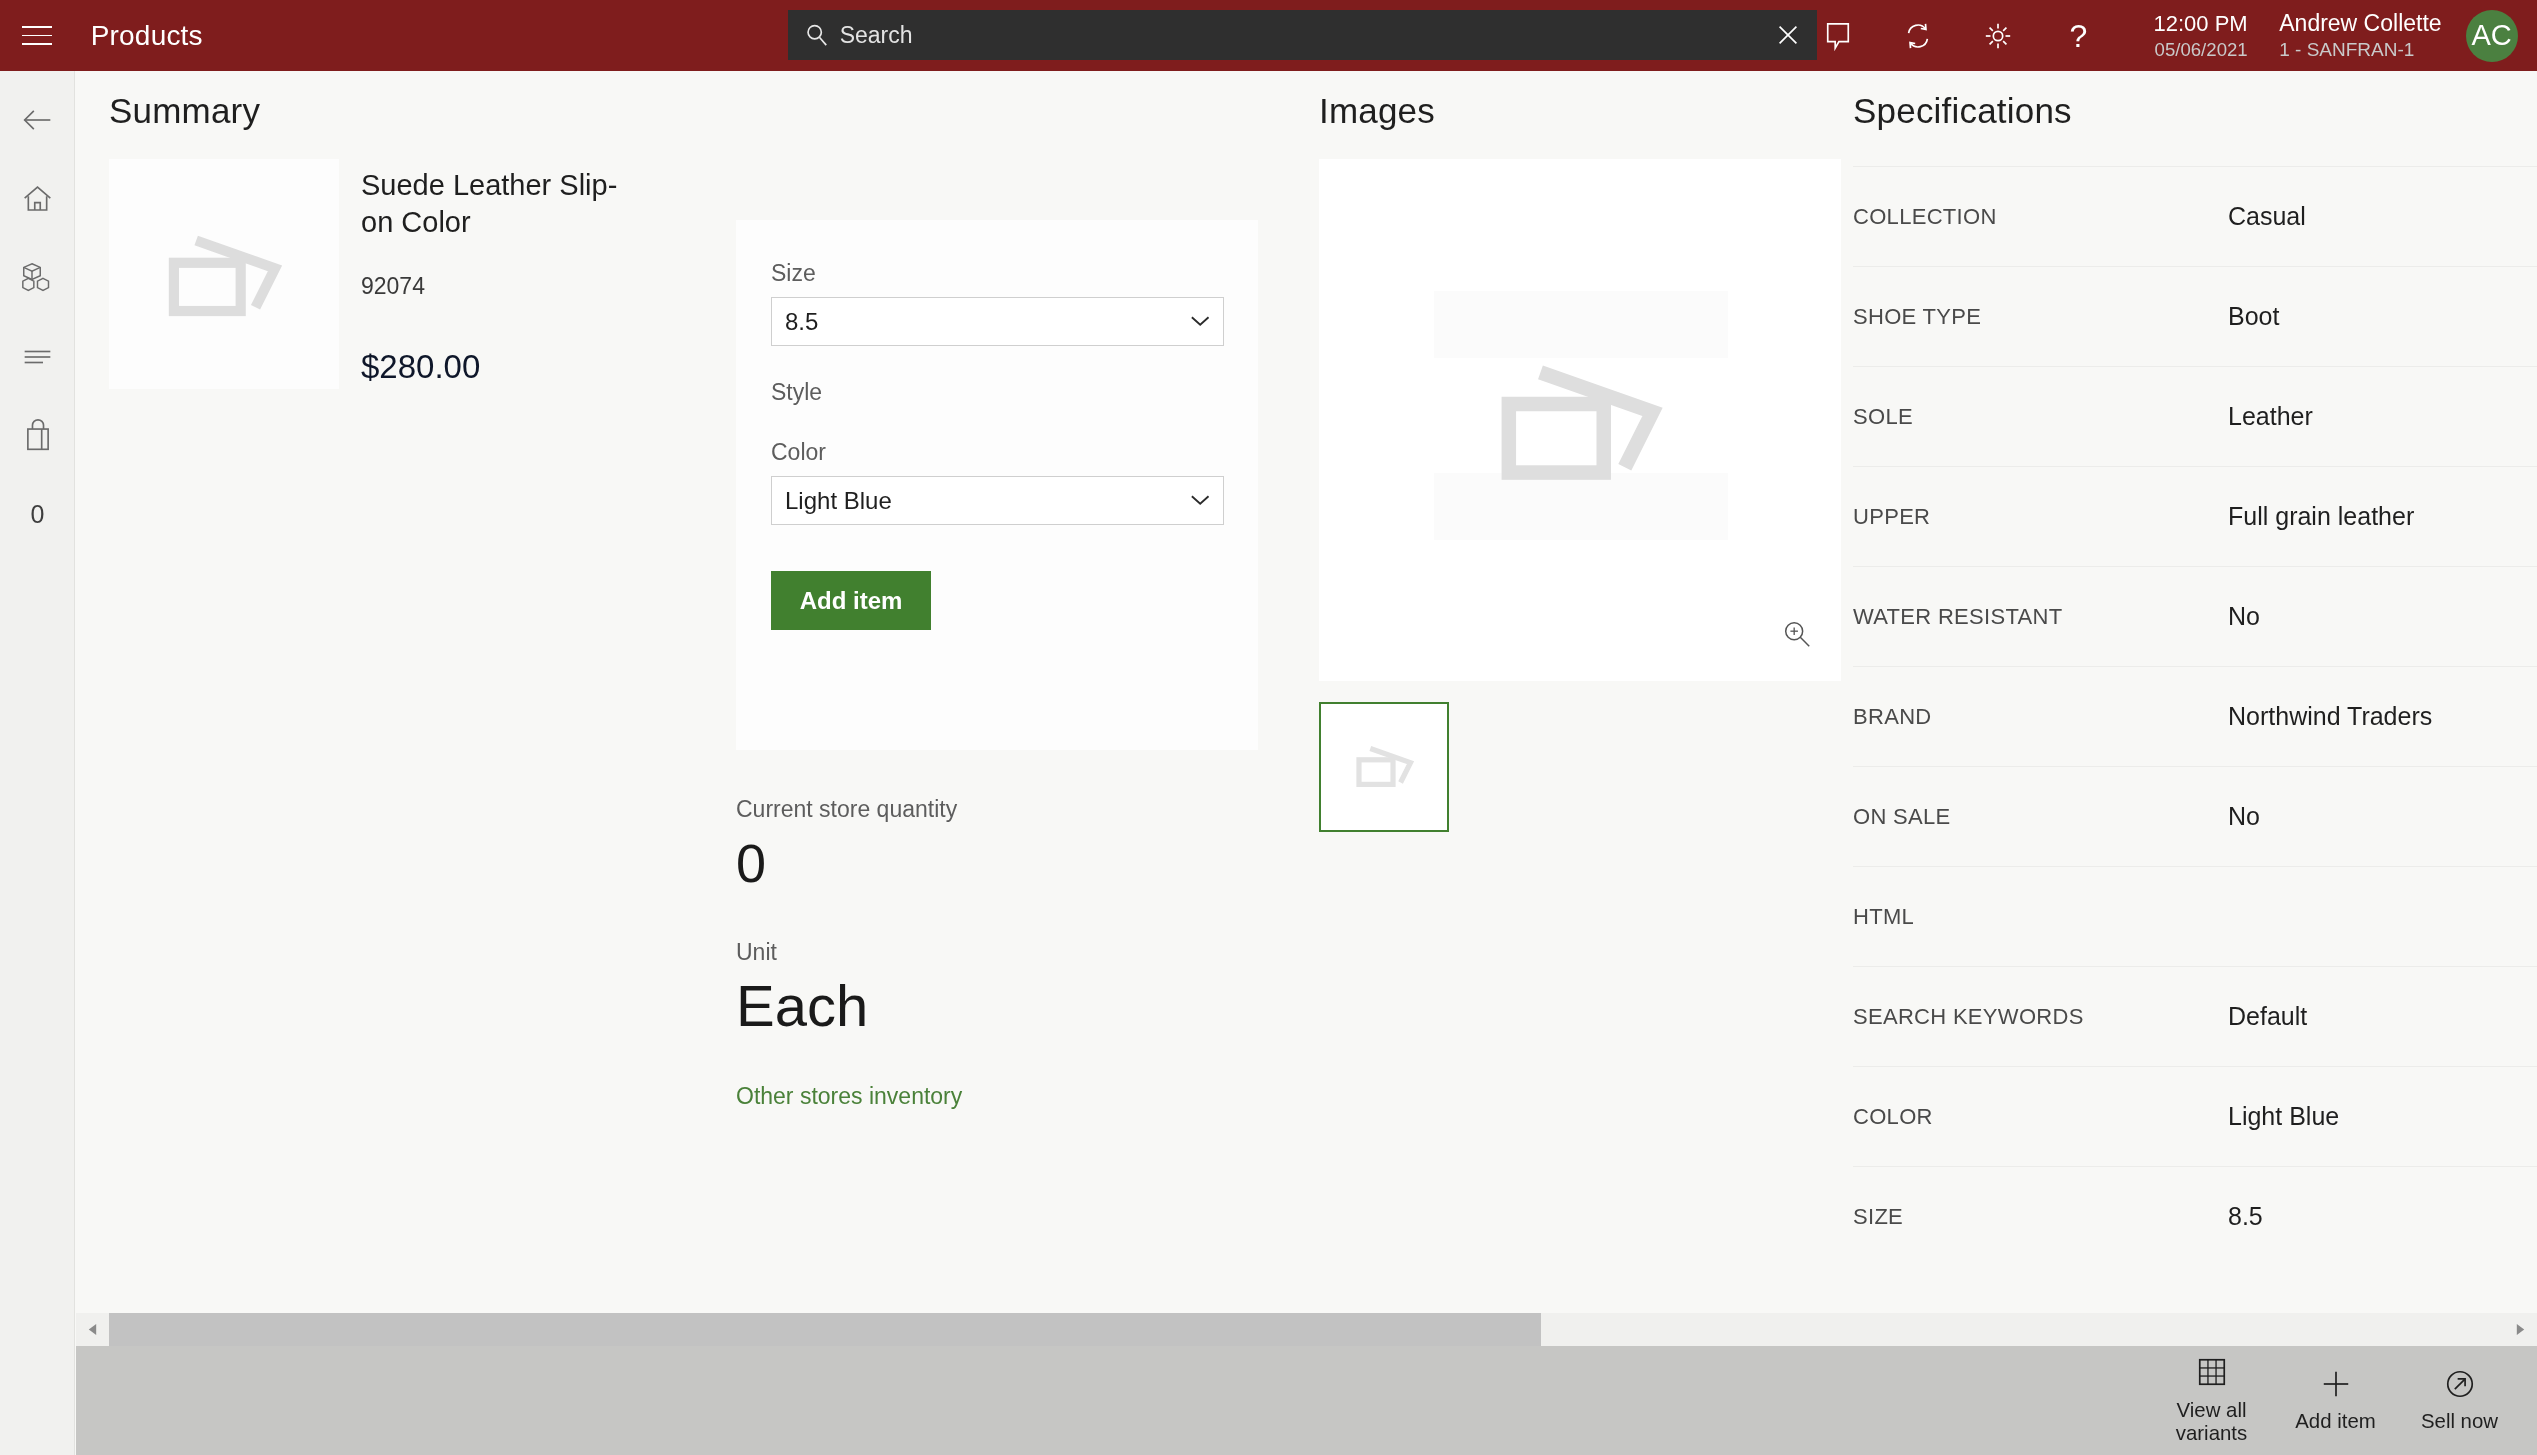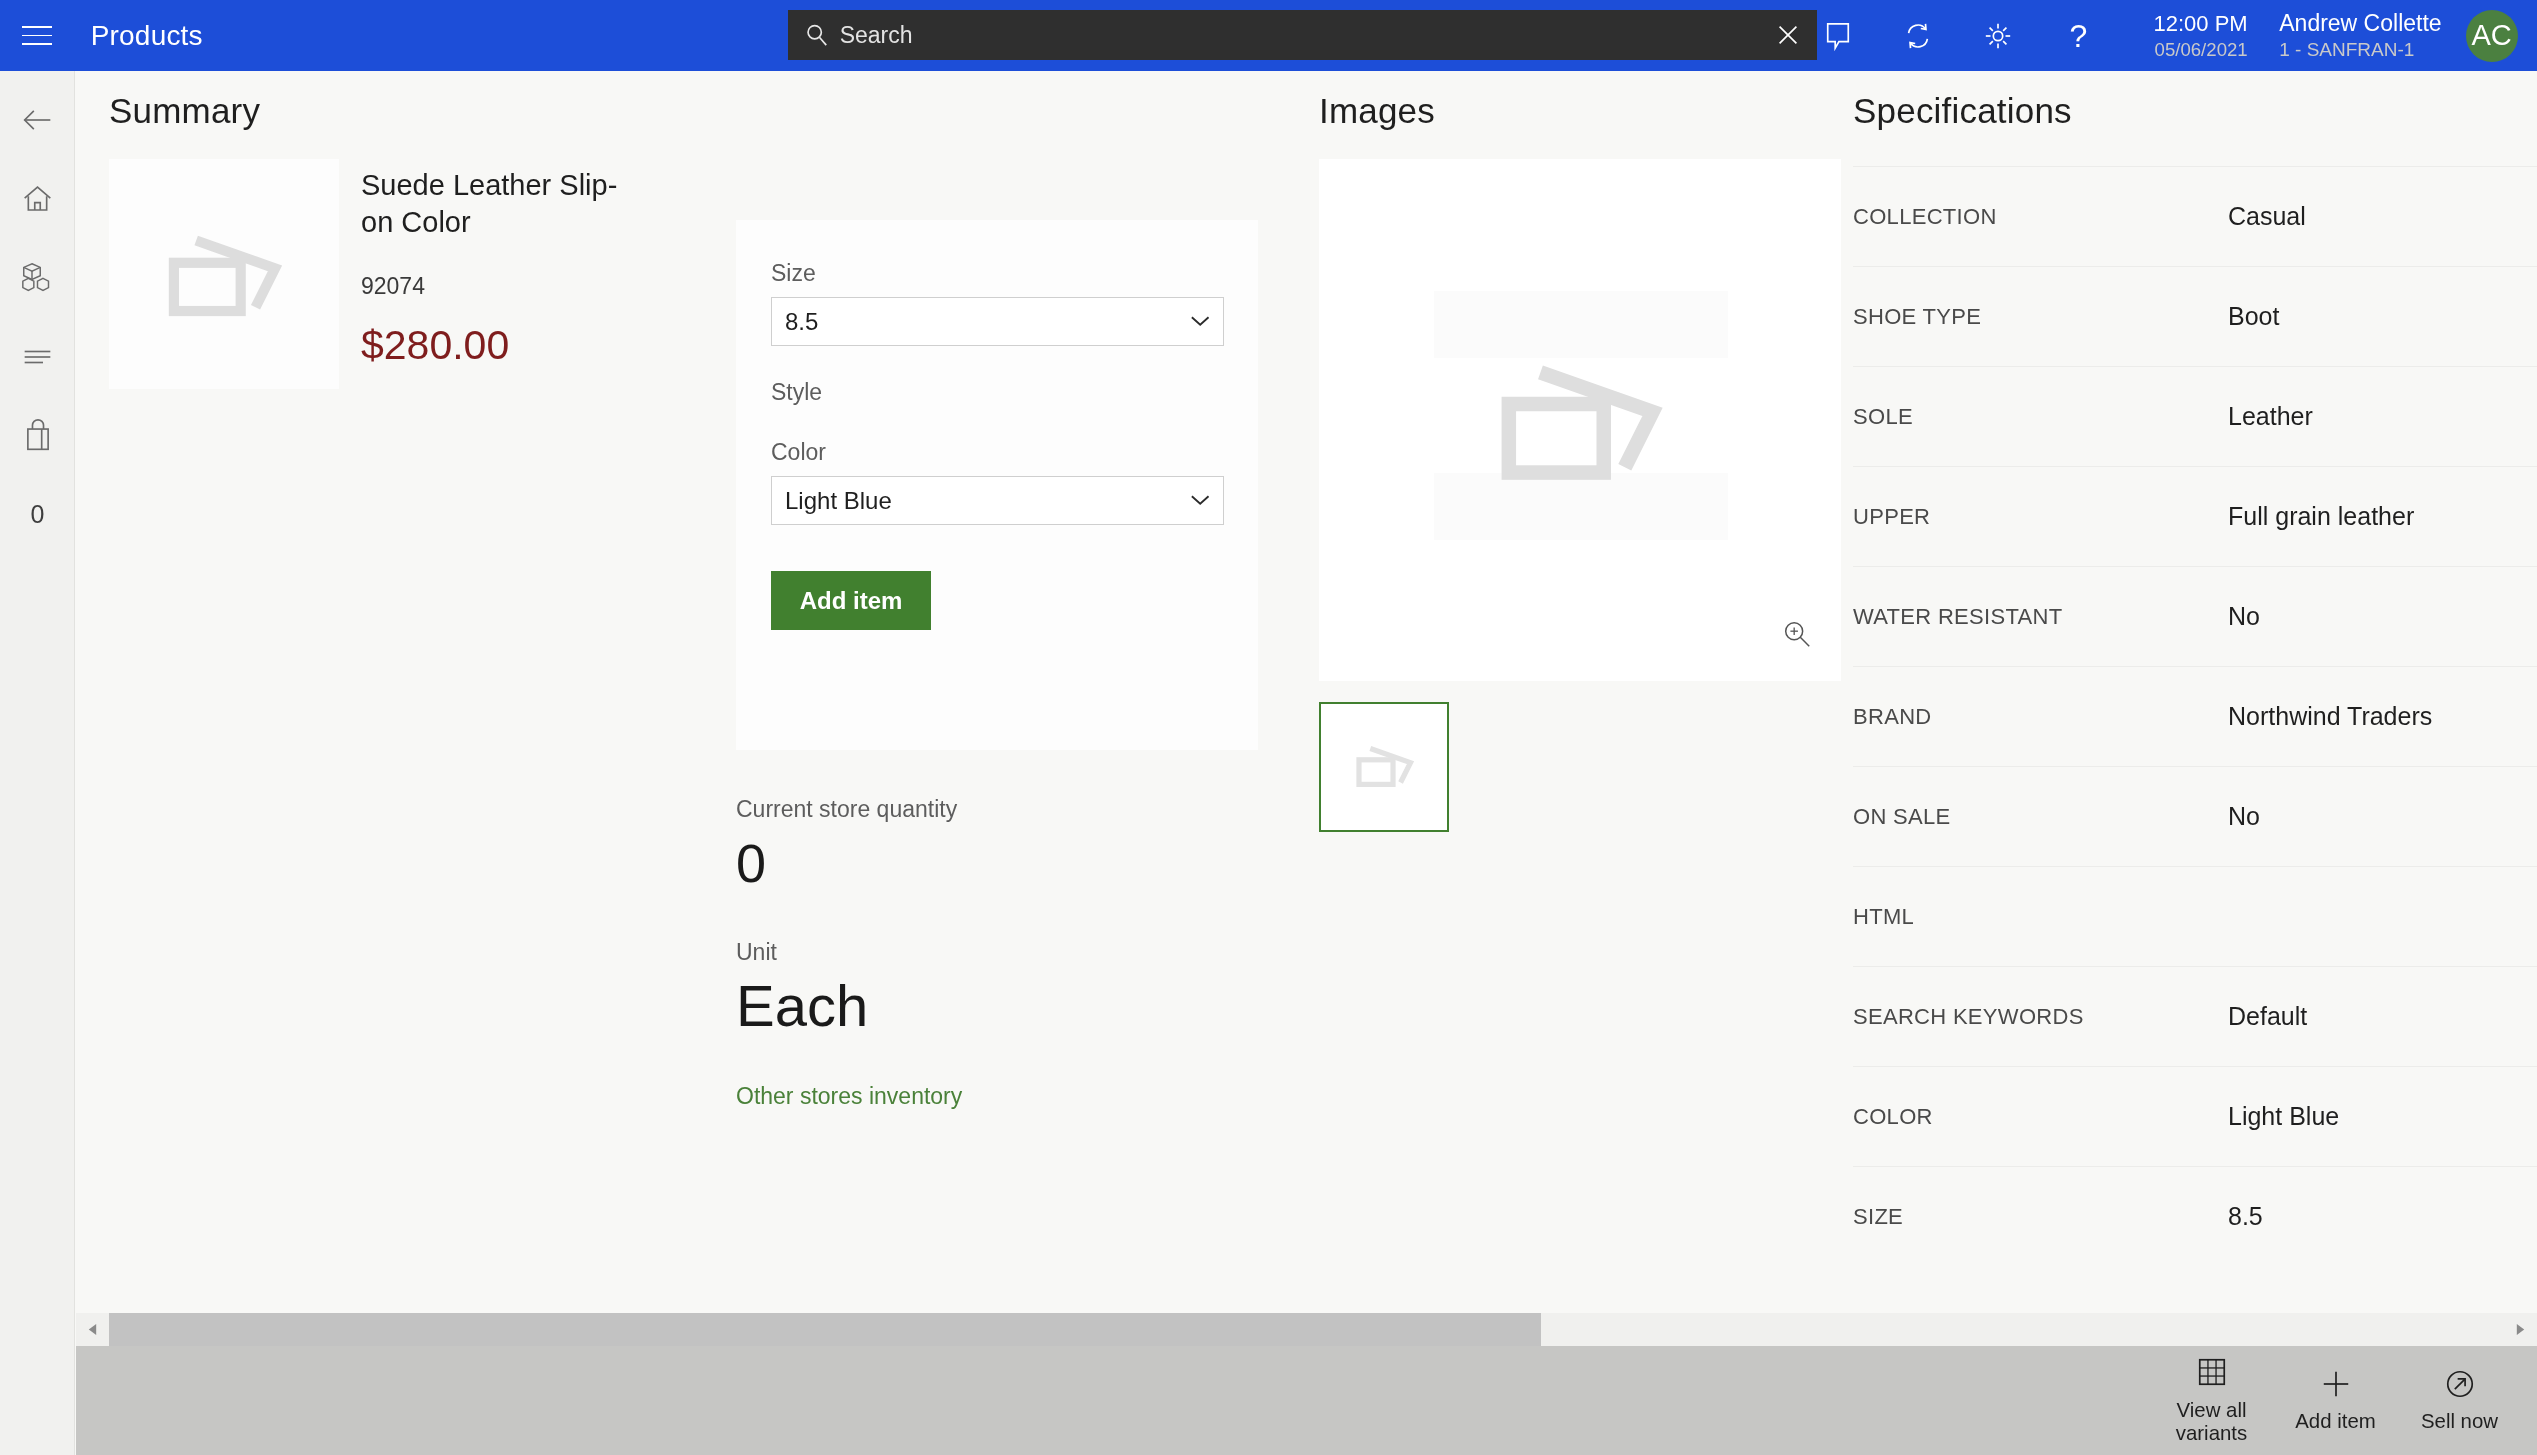--- a/index.html
+++ b/index.html
@@ -8,21 +8,21 @@
     width: 2538px; height: 1455px;
     overflow: hidden;
     font-family: "Liberation Sans", sans-serif;
     background: #f8f8f6;
   }
 
   
   .topbar {
     position: absolute; top: 0; left: 0;
     width: 2538px; height: 71px;
-    background: #1d4ed8;
+    background: #7f1d1d;
     display: flex; align-items: center;
     color: #ffffff;
   }
   .hamburger {
     width: 74px; height: 71px;
     display: flex; flex-direction: column; align-items: center; justify-content: center;
     gap: 6.5px; cursor: pointer;
   }
   .hamburger span { display:block; width: 30px; height: 1.9px; background: #ffffff; }
   .app-title {
@@ -102,21 +102,21 @@
   
   .col-summary { position: absolute; left: 33px; top: 20.4px; width: 1115px; }
   .prod-row { display: flex; margin-top: 28px; }
   .prod-thumb {
     width: 230px; height: 230px; background: #fdfdfd;
     display:flex; align-items:center; justify-content:center;
   }
   .prod-meta { margin-left: 22px; width: 279px; padding-top: 7.4px; }
   .prod-name { font-size: 29px; color: #1f1f1f; line-height: 1.27; }
   .prod-sku { font-size: 23px; color: #3a3a3a; margin-top: 33px; }
-  .prod-price { font-size: 41px; color: #7f1d1d; margin-top: 22px; }
+  .prod-price { font-size: 33px; color: #0f172a; margin-top: 48px; }
 
   
   .form-card {
     position: absolute; left: 660px; top: 149px;
     width: 522px; height: 530px;
     background: #fdfdfd;
   }
   .form-inner { padding: 40px 35px 0 35px; }
   .field-label { font-size: 23px; color: #5d5d5d; margin-bottom: 10.2px; }
   .field-label.mt { margin-top: 33px; }

